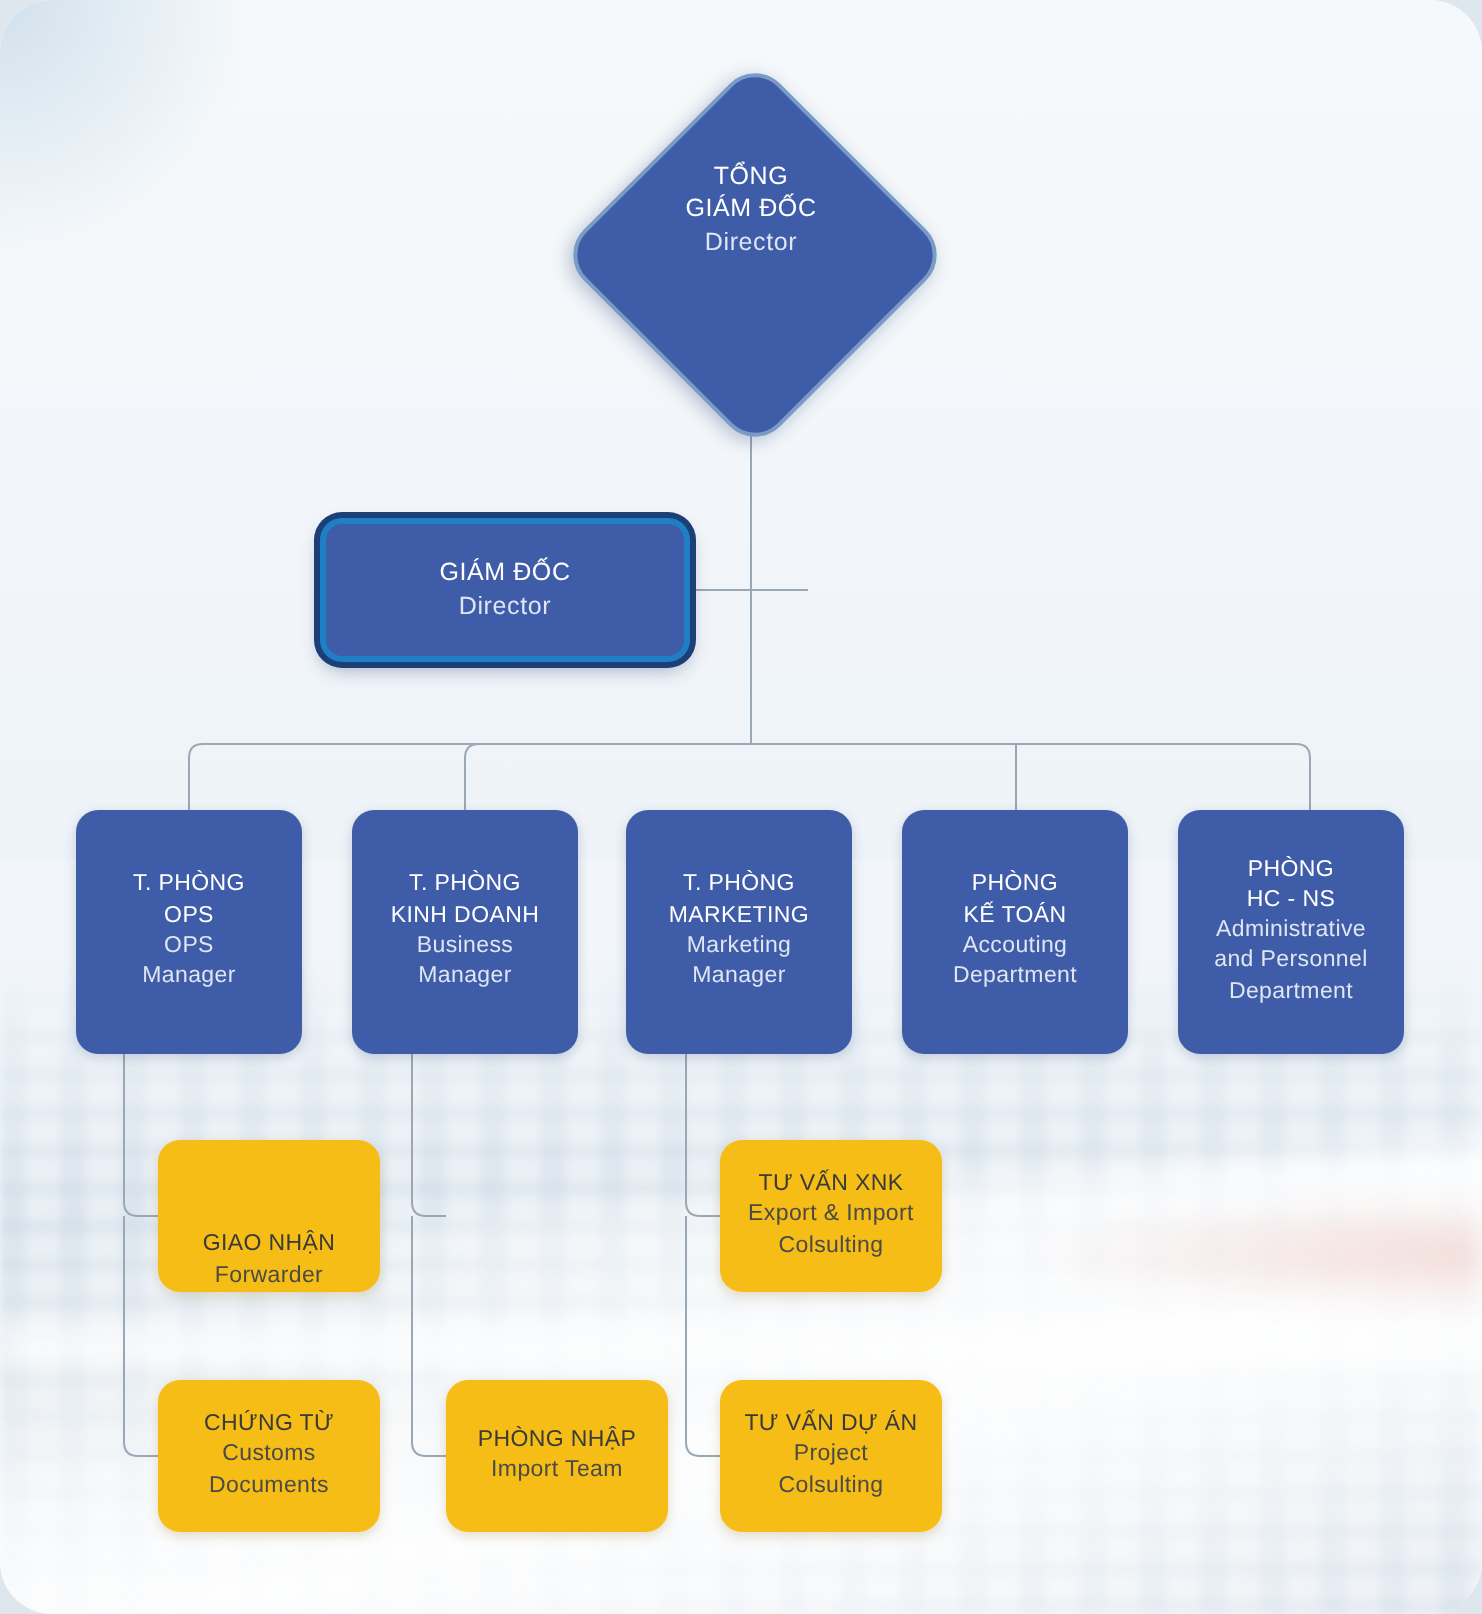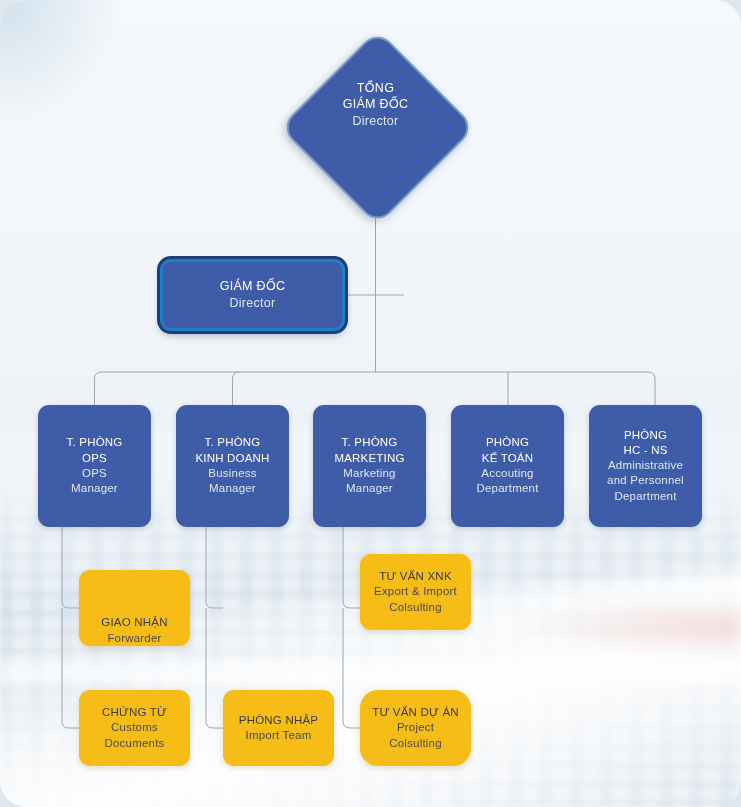--- a/index.html
+++ b/index.html
@@ -232,29 +232,29 @@
   </div>
 
 
   <div class="node team" style="left:223px;top:690px;">
     <div class="fs-team">
       <span class="t-bold">PHÒNG NHẬP</span>
       <span class="t-sub fs-teamsub">Import Team</span>
     </div>
   </div>
 
-  <div class="node team" style="left:360px;top:554px;">
+  <div class="node team" style="left:360px;top:570px;">
     <div class="fs-team">
       <span class="t-bold">TƯ VẤN XNK</span>
       <span class="t-sub fs-teamsub">Export &amp; Import</span>
       <span class="t-sub fs-teamsub">Colsulting</span>
     </div>
   </div>
 
-  <div class="node team" style="left:360px;top:690px;border-radius:18px;">
+  <div class="node team" style="left:360px;top:690px;">
     <div class="fs-team">
       <span class="t-bold">TƯ VẤN DỰ ÁN</span>
       <span class="t-sub fs-teamsub">Project</span>
       <span class="t-sub fs-teamsub">Colsulting</span>
     </div>
   </div>
 
 </div>
 
 </body></html>

